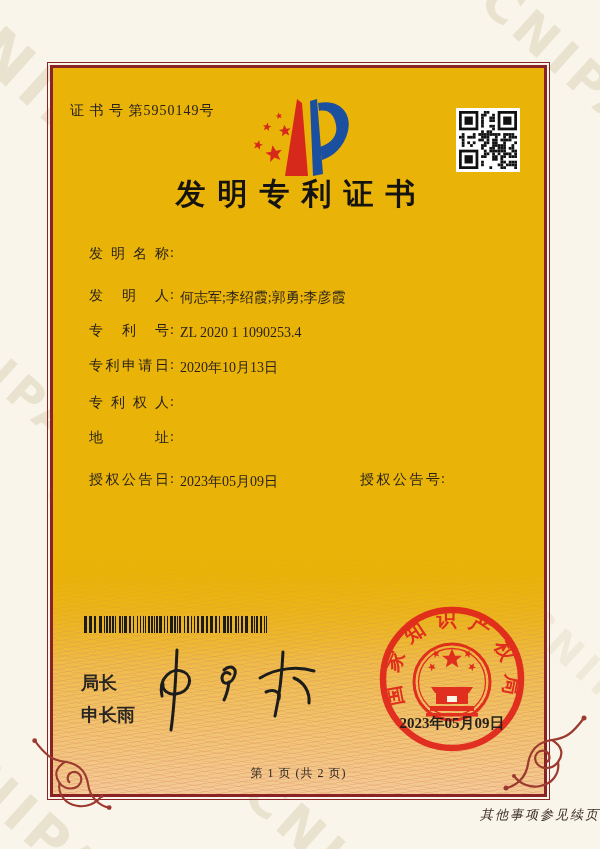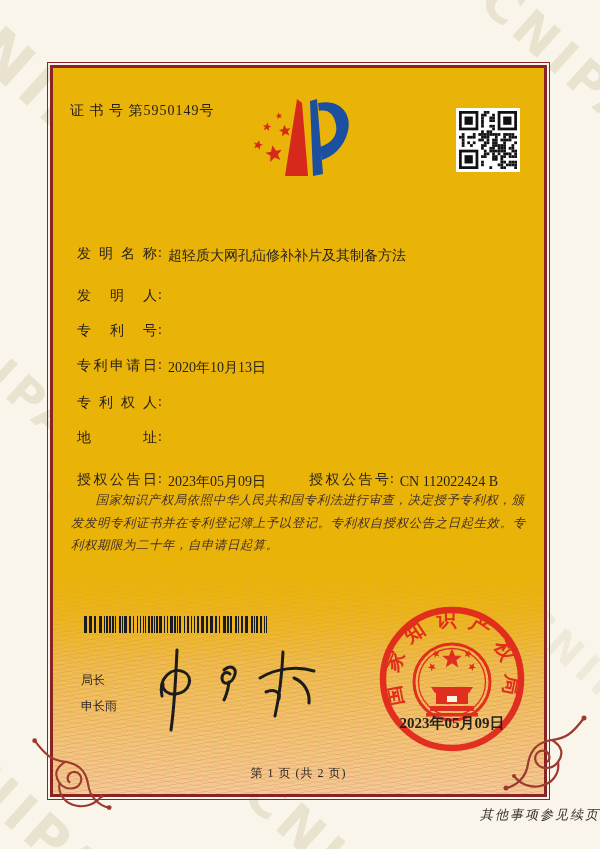--- a/index.html
+++ b/index.html
@@ -23,34 +23,34 @@
      -webkit-mask-image:linear-gradient(to bottom, transparent, #000 45%);
      mask-image:linear-gradient(to bottom, transparent, #000 45%);}
 
   .cert-no{position:absolute;left:17px;top:34px;font-size:14px;letter-spacing:1px;color:#24201c;}
   .logo{position:absolute;left:189px;top:28px;}
   .qr{position:absolute;left:403px;top:40px;width:64px;height:64px;background:#fff;
       display:flex;align-items:center;justify-content:center;}
   .doc-title{position:absolute;left:0;right:0;top:106px;text-align:center;font-size:30px;font-weight:700;
       letter-spacing:12px;margin-left:6px;color:#151310;}
 
-  .frow{position:absolute;left:24px;right:16px;font-size:14px;color:#241f1b;display:flex;align-items:flex-start;}
+  .frow{position:absolute;left:36px;right:16px;font-size:14px;color:#241f1b;display:flex;align-items:flex-start;}
   .frow .lbl{display:inline-block;width:80px;flex:none;text-align:justify;text-align-last:justify;}
   .frow .colon{flex:none;margin:0 6px 0 1px;}
   .frow .val{flex:1;line-height:1.55;}
-  .frow .pair2{display:flex;margin-left:21px;flex:none;}
+  .frow .pair2{display:flex;margin-left:60px;flex:none;}
   .frow .pair2 .lbl{width:80px;}
 
   .legal{position:absolute;left:18px;top:421px;width:462px;font-size:12.4px;line-height:1.82;
          letter-spacing:.6px;color:#443028;font-style:italic;}
   .legal p{margin:0;text-indent:2em;}
 
   .barcode{position:absolute;left:31px;top:548px;}
   .signer{position:absolute;left:28px;top:606px;font-family:"DejaVu Sans","Liberation Sans",sans-serif;
-          font-size:12px;font-weight:400;color:#2a2622;line-height:1;}
+          font-size:18px;font-weight:700;color:#2a2622;line-height:1;}
   .signer .nm{margin-top:14px;}
   .signature{position:absolute;left:79px;top:572px;}
   .seal{position:absolute;left:320px;top:532px;opacity:.93;}
   .flourish{position:absolute;}
   .flourish.fl-left{left:-26px;top:665px;transform:scaleX(-1);}
   .flourish.fl-right{left:449px;top:637px;}
   .page-info{position:absolute;left:0;right:0;top:697px;text-align:center;font-size:12px;color:#2c2622;letter-spacing:1px;}
 
   .footer-note{position:absolute;left:0;right:0;top:806px;text-align:right;font-size:13px;
                color:#3d2e28;font-style:italic;letter-spacing:2px;}
@@ -233,33 +233,35 @@
             <rect x="42" y="0" width="21" height="21"></rect>
             <rect fill="#fff" x="45" y="3" width="15" height="15"></rect>
             <rect x="48" y="6" width="9" height="9"></rect>
             <rect x="0" y="42" width="21" height="21"></rect>
             <rect fill="#fff" x="3" y="45" width="15" height="15"></rect>
             <rect x="6" y="48" width="9" height="9"></rect>
           </g>
         </svg>
     </div>
 
+    <div class="doc-title">发明专利证书</div>
 
     <div class="frow" style="top:177px;">
       <span class="lbl">发明名称</span>
         <span class="colon">:</span>
-      <span class="val">超轻质大网孔疝修补补片及其制备方法</span>
     </div>
     <div class="frow" style="top:219px;">
       <span class="lbl">发明人</span>
         <span class="colon">:</span>
+      <span class="val">何志军;李绍霞;郭勇;李彦霞</span>
     </div>
     <div class="frow" style="top:254px;">
       <span class="lbl">专利号</span>
         <span class="colon">:</span>
+      <span class="val">ZL 2020 1 1090253.4</span>
     </div>
     <div class="frow" style="top:289px;">
       <span class="lbl">专利申请日</span>
         <span class="colon">:</span>
       <span class="val">2020年10月13日</span>
     </div>
     <div class="frow" style="top:326px;">
       <span class="lbl">专利权人</span>
         <span class="colon">:</span>
     </div>
@@ -267,26 +269,24 @@
       <span class="lbl">地址</span>
         <span class="colon">:</span>
     </div>
     <div class="frow" style="top:403px;">
       <span class="lbl">授权公告日</span>
         <span class="colon">:</span>
       <span class="val" style="flex:none;width:120px;">2023年05月09日</span>
       <span class="pair2">
         <span class="lbl">授权公告号</span>
           <span class="colon">:</span>
-        <span class="val">CN 112022424 B</span>
       </span>
     </div>
 
     <div class="legal">
-      <p>国家知识产权局依照中华人民共和国专利法进行审查，决定授予专利权，颁发发明专利证书并在专利登记簿上予以登记。专利权自授权公告之日起生效。专利权期限为二十年，自申请日起算。</p>
     </div>
 
     <svg class="barcode" width="186" height="17" viewBox="0 0 186 17">
         <g fill="#1c1c1c">
           <rect x="0" y="0" width="3" height="17"></rect>
           <rect x="5" y="0" width="3" height="17"></rect>
           <rect x="10" y="0" width="2" height="17"></rect>
           <rect x="15" y="0" width="3" height="17"></rect>
           <rect x="20" y="0" width="1" height="17"></rect>
           <rect x="22" y="0" width="2" height="17"></rect>

